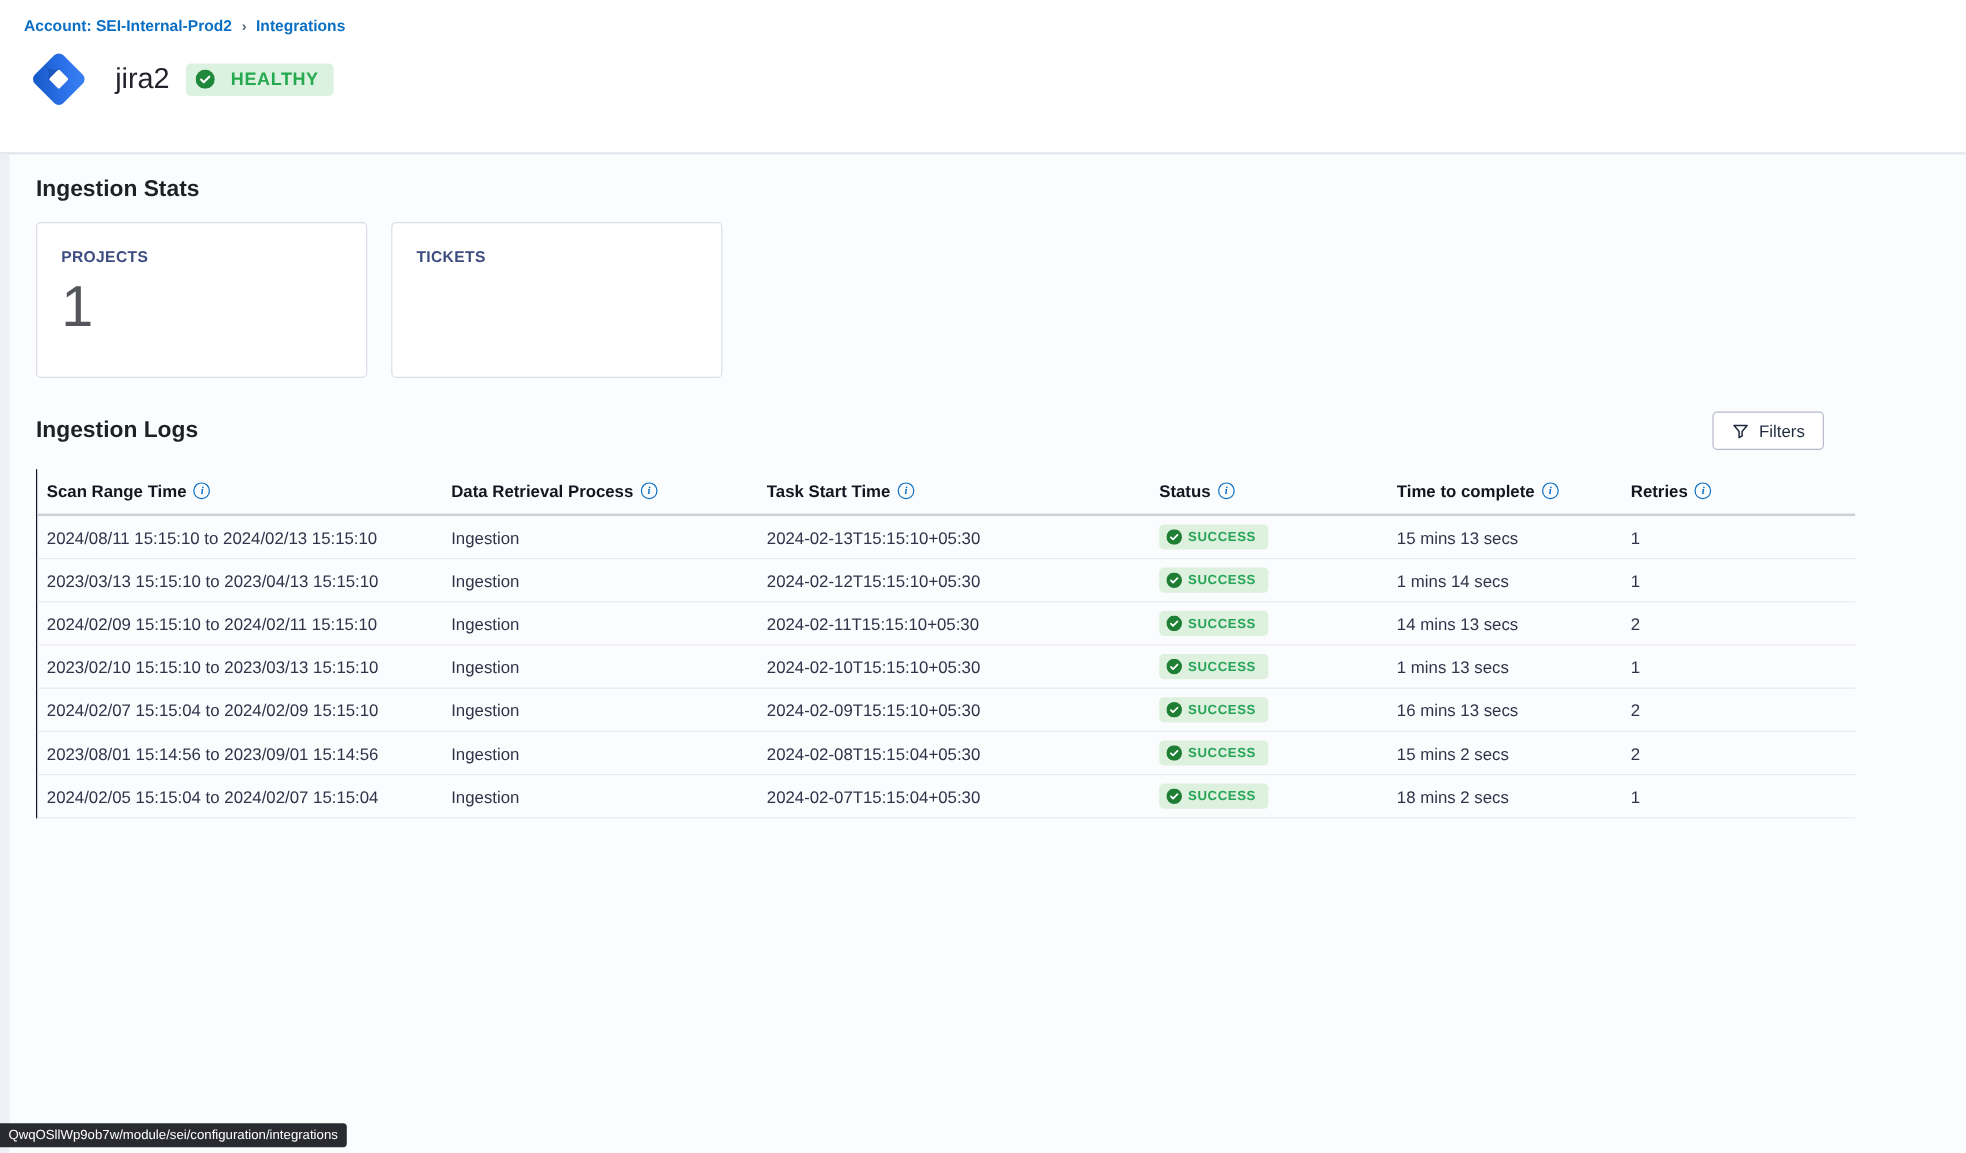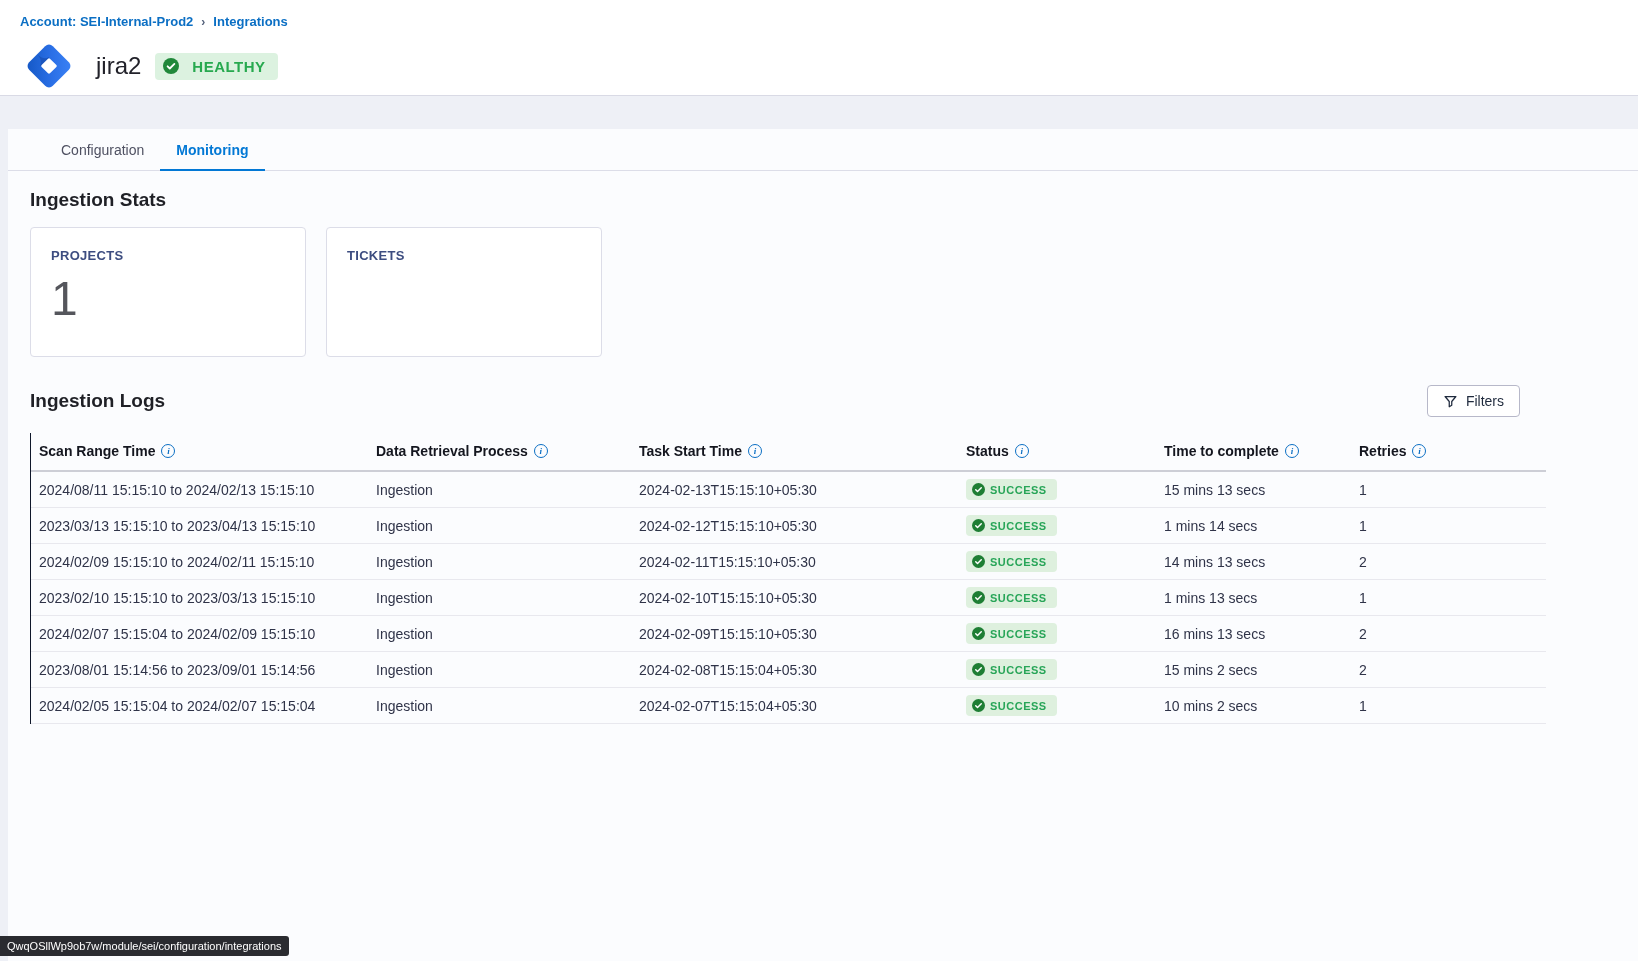--- a/index.html
+++ b/index.html
@@ -7,21 +7,21 @@
   body {
     font-family: "Liberation Sans", sans-serif;
     background:#eef0f6;
     position:relative;
     overflow:hidden;
     color:#22222a;
   }
   
   .top-header {
     position:relative; z-index:2;
-    height:96px; background:#ffffff;
+    height:128px; background:#ffffff;
     border-bottom:1px solid #d9dae5;
     padding:14px 0 0 20px;
   }
   .breadcrumb { display:flex; align-items:center; gap:8px; font-size:13px; font-weight:600; }
   .breadcrumb a { color:#0b6fc4; text-decoration:none; cursor:pointer; }
   .crumb-sep { color:#54617a; font-weight:700; font-size:12px; }
   .title-row { display:flex; align-items:center; margin-top:8px; }
   .jira-logo { width:58px; height:58px; flex:0 0 auto; }
   .integration-title { font-size:24px; font-weight:500; color:#22222a; margin-left:18px; }
   .healthy-badge {
@@ -129,24 +129,20 @@
         <circle cx="8" cy="8" r="8" fill="#20883a"></circle>
         <path d="M4.6 8.3l2.2 2.2 4.6-4.6" stroke="#ffffff" stroke-width="1.8" fill="none" stroke-linecap="round" stroke-linejoin="round"></path>
       </svg>
       <span>HEALTHY</span>
     </div>
   </div>
 </div>
 
 <div class="content">
 
-  <div class="tabbar">
-    <div class="tab">Configuration</div>
-    <div class="tab active">Monitoring</div>
-  </div>
 
   <div class="section-title stats-title">Ingestion Stats</div>
 
   <div class="cards-row">
     <div class="stat-card">
       <div class="stat-label">PROJECTS</div>
       <div class="stat-value">1</div>
     </div>
     <div class="stat-card">
       <div class="stat-label">TICKETS</div>
@@ -299,21 +295,21 @@
     <div>2024-02-07T15:15:04+05:30</div>
     <div>
       <span class="status-badge">
         <svg width="13" height="13" viewBox="0 0 16 16">
           <circle cx="8" cy="8" r="8" fill="#1e7e34"></circle>
           <path d="M4.6 8.3l2.2 2.2 4.6-4.6" stroke="#ffffff" stroke-width="1.8" fill="none" stroke-linecap="round" stroke-linejoin="round"></path>
         </svg>
         <span>SUCCESS</span>
       </span>
     </div>
-    <div>10 mins 2 secs</div>
+    <div>18 mins 2 secs</div>
     <div>1</div>
   </div>
 </div>
   </div>
 
 </div>
 
 <div class="url-statusbar">QwqOSllWp9ob7w/module/sei/configuration/integrations</div>
 
 </body></html>

